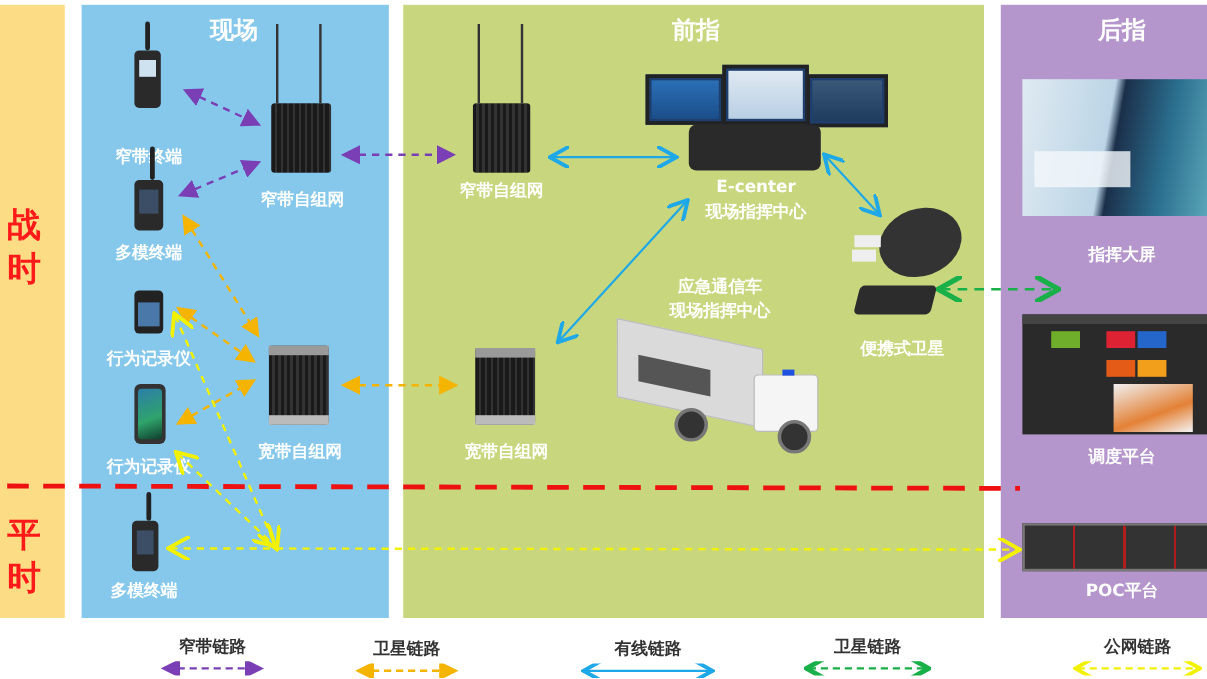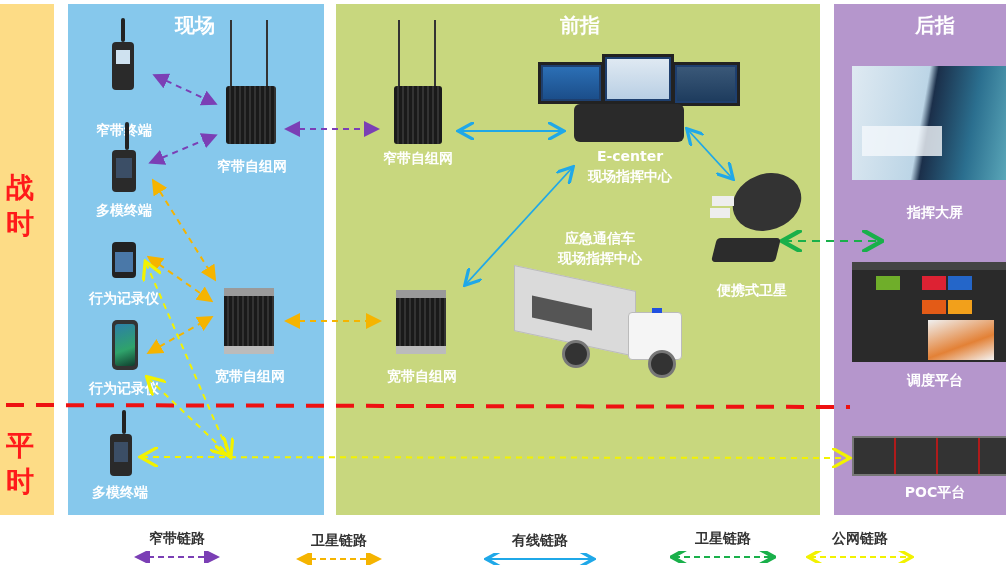--- a/index.html
+++ b/index.html
@@ -227,18 +227,18 @@
   <svg width="116" height="12">
       <line x1="6" y1="6" x2="110" y2="6" stroke="#1fa8e8" stroke-width="1.8" marker-start="url(#m-blue)" marker-end="url(#m-blue)"></line>
     </svg>
 </div>
 <div class="legend-item" style="left:668px;top:530px;width:110px;">
   <div class="legend-label">卫星链路</div>
   <svg width="110" height="12">
       <line x1="6" y1="6" x2="104" y2="6" stroke="#19b04a" stroke-width="2" stroke-dasharray="6,4" marker-start="url(#m-green)" marker-end="url(#m-green)"></line>
     </svg>
 </div>
-<div class="legend-item" style="left:804px;top:530px;width:112px;">
+<div class="legend-item" style="left:892px;top:530px;width:112px;">
   <div class="legend-label">公网链路</div>
   <svg width="112" height="12">
       <line x1="6" y1="6" x2="106" y2="6" stroke="#f2f200" stroke-width="2" stroke-dasharray="6,4" marker-start="url(#m-yellow)" marker-end="url(#m-yellow)"></line>
     </svg>
 </div>
 
 </body></html>

